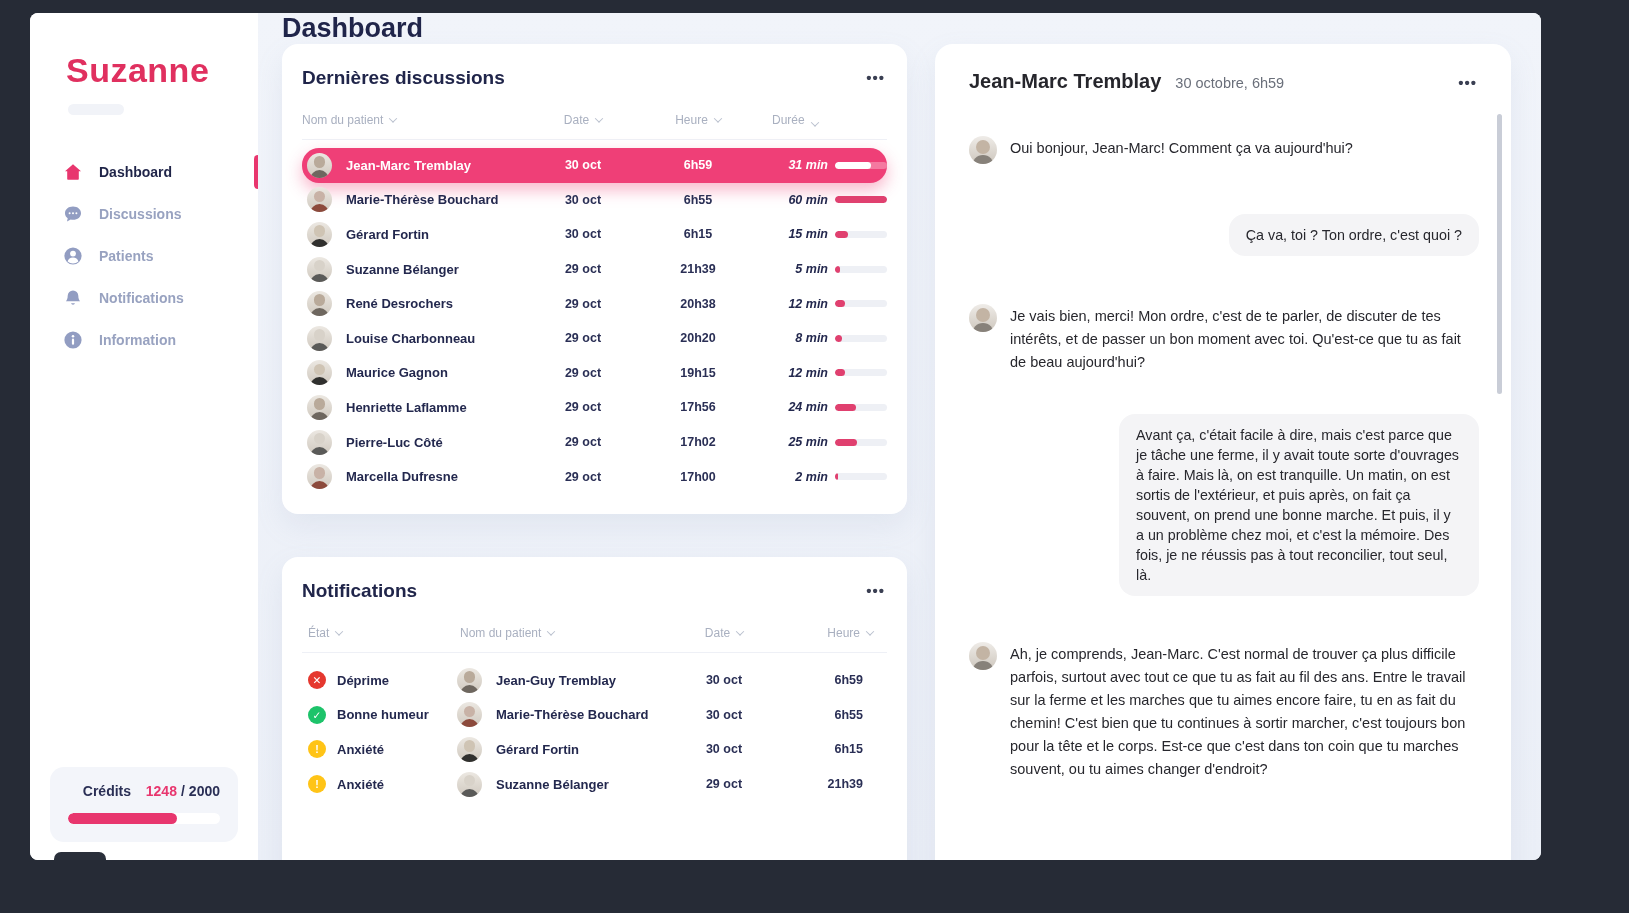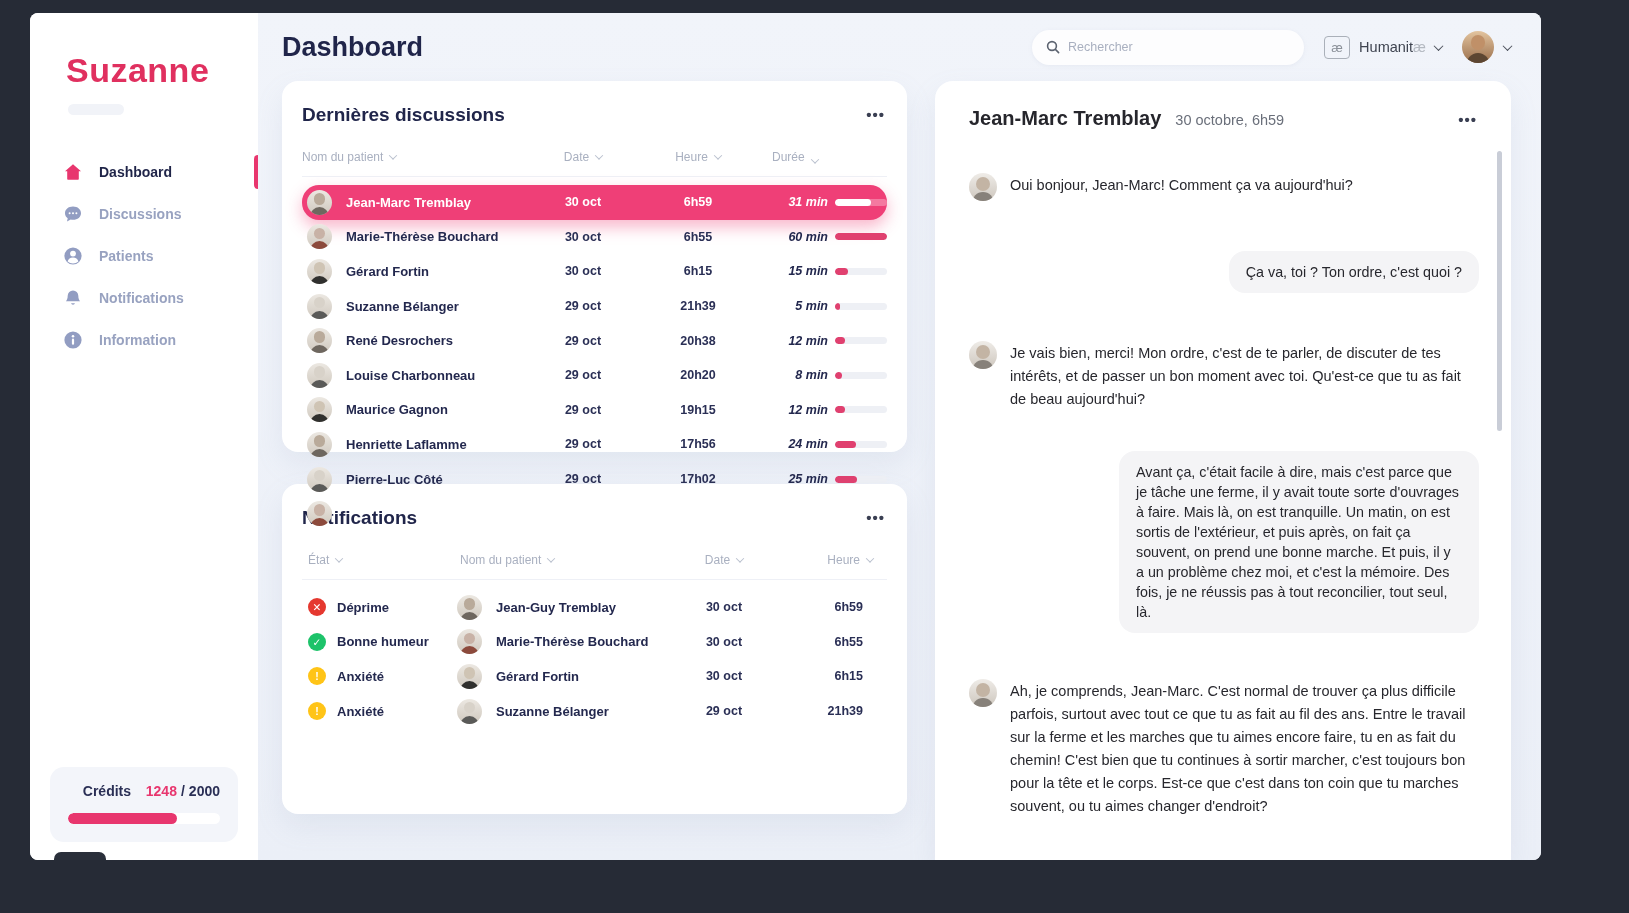--- a/index.html
+++ b/index.html
@@ -145,21 +145,21 @@
   .t4::before{background:#d8d2c9!important;} .t4::after{background:#5a5a58!important;}
   .disc-row.selected {
     background:#ef3f77; box-shadow:0 7px 16px rgba(238,62,118,.38);
   }
   .disc-row.selected .cell-name,
   .disc-row.selected .cell-date,
   .disc-row.selected .cell-heure,
   .disc-row.selected .cell-duree { color:#ffffff; }
   .disc-row.selected .dur-bar { background:rgba(255,255,255,.30); }
   .disc-row.selected .dur-fill { background:#ffffff; }
-  .card-discussions { height:371px; margin-bottom:32px; }
+  .card-discussions { height:470px; margin-bottom:43px; }
   .card-notifications { height:330px; }
   
   .notif-grid { grid-template-columns:150px 36px 190px 92px 1fr; }
   .notif-row {
     display:grid; grid-template-columns:150px 36px 190px 92px 1fr;
     align-items:center; height:34.6px; cursor:pointer;
   }
   .notif-rows { margin-top:10px; }
   .etat-cell { display:flex; align-items:center; gap:11px; padding-left:6px; }
   .status-dot {
@@ -281,38 +281,20 @@
         <div class="credits-fill" style="width: 72%;"></div>
       </div>
     </div>
     <div class="sidebar-clip"></div>
   </aside>
 
   <div class="main">
 
     <div class="topbar">
       <h1 class="page-title">Dashboard</h1>
-      <div class="topbar-right">
-        <div class="search-pill">
-          <svg width="14" height="14" viewBox="0 0 14 14">
-              <circle cx="6" cy="6" r="4.4" fill="none" stroke="#5c6370" stroke-width="1.6"></circle>
-              <line x1="9.4" y1="9.4" x2="12.6" y2="12.6" stroke="#5c6370" stroke-width="1.6" stroke-linecap="round"></line>
-            </svg>
-          <input class="search-input" type="text" placeholder="Rechercher" style="">
-        </div>
-        <div class="lang-select">
-          <span class="ae-badge">æ</span>
-          <span class="lang-name"><span>Humanit</span><span class="ae-tail">æ</span></span>
-          <span class="chev"></span>
-        </div>
-        <div class="user-wrap">
-          <div class="user-avatar"></div>
-          <span class="chev"></span>
-        </div>
-      </div>
     </div>
 
     <div class="content">
       <div class="left-col">
 
         <section class="card card-discussions">
           <div class="card-head">
             <h2 class="card-title">Dernières discussions</h2>
             <span class="menu-dots">•••</span>
           </div>

